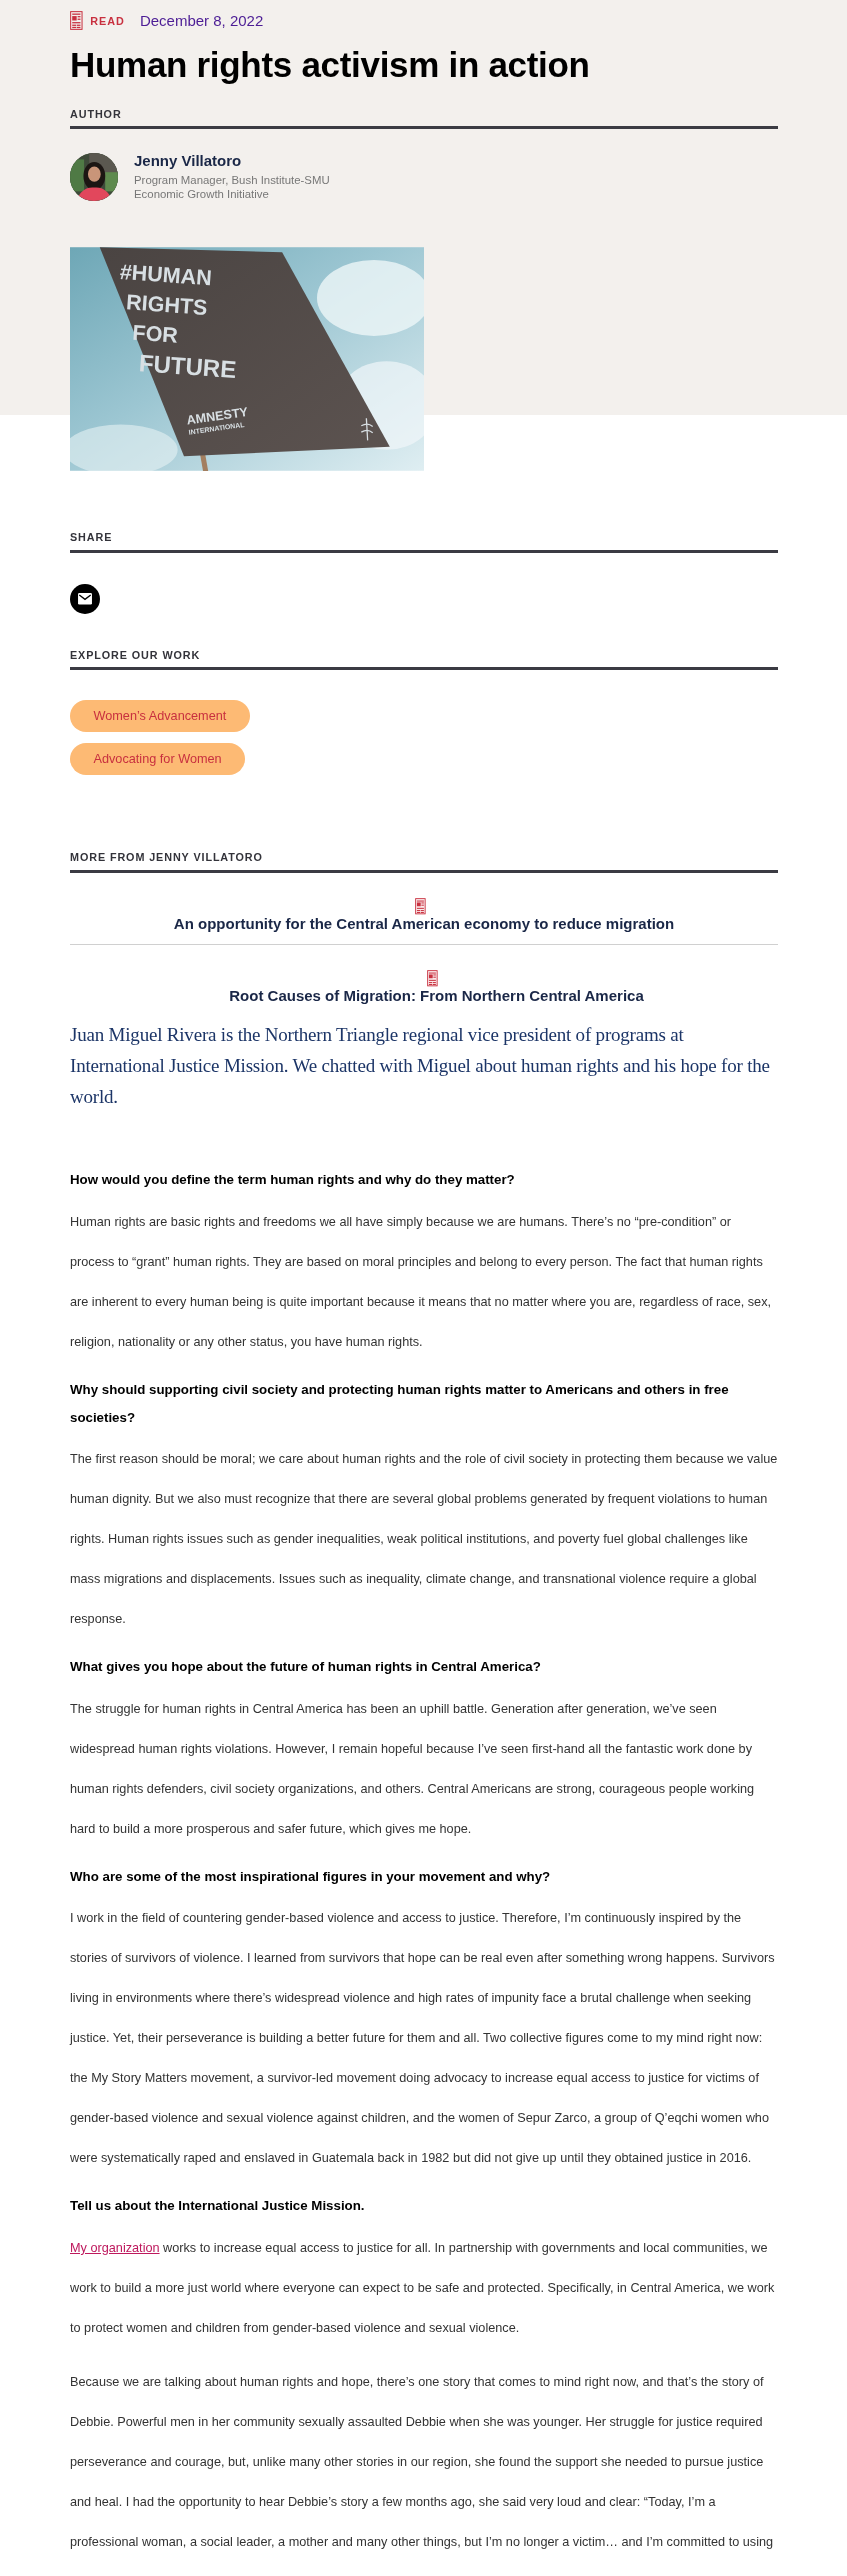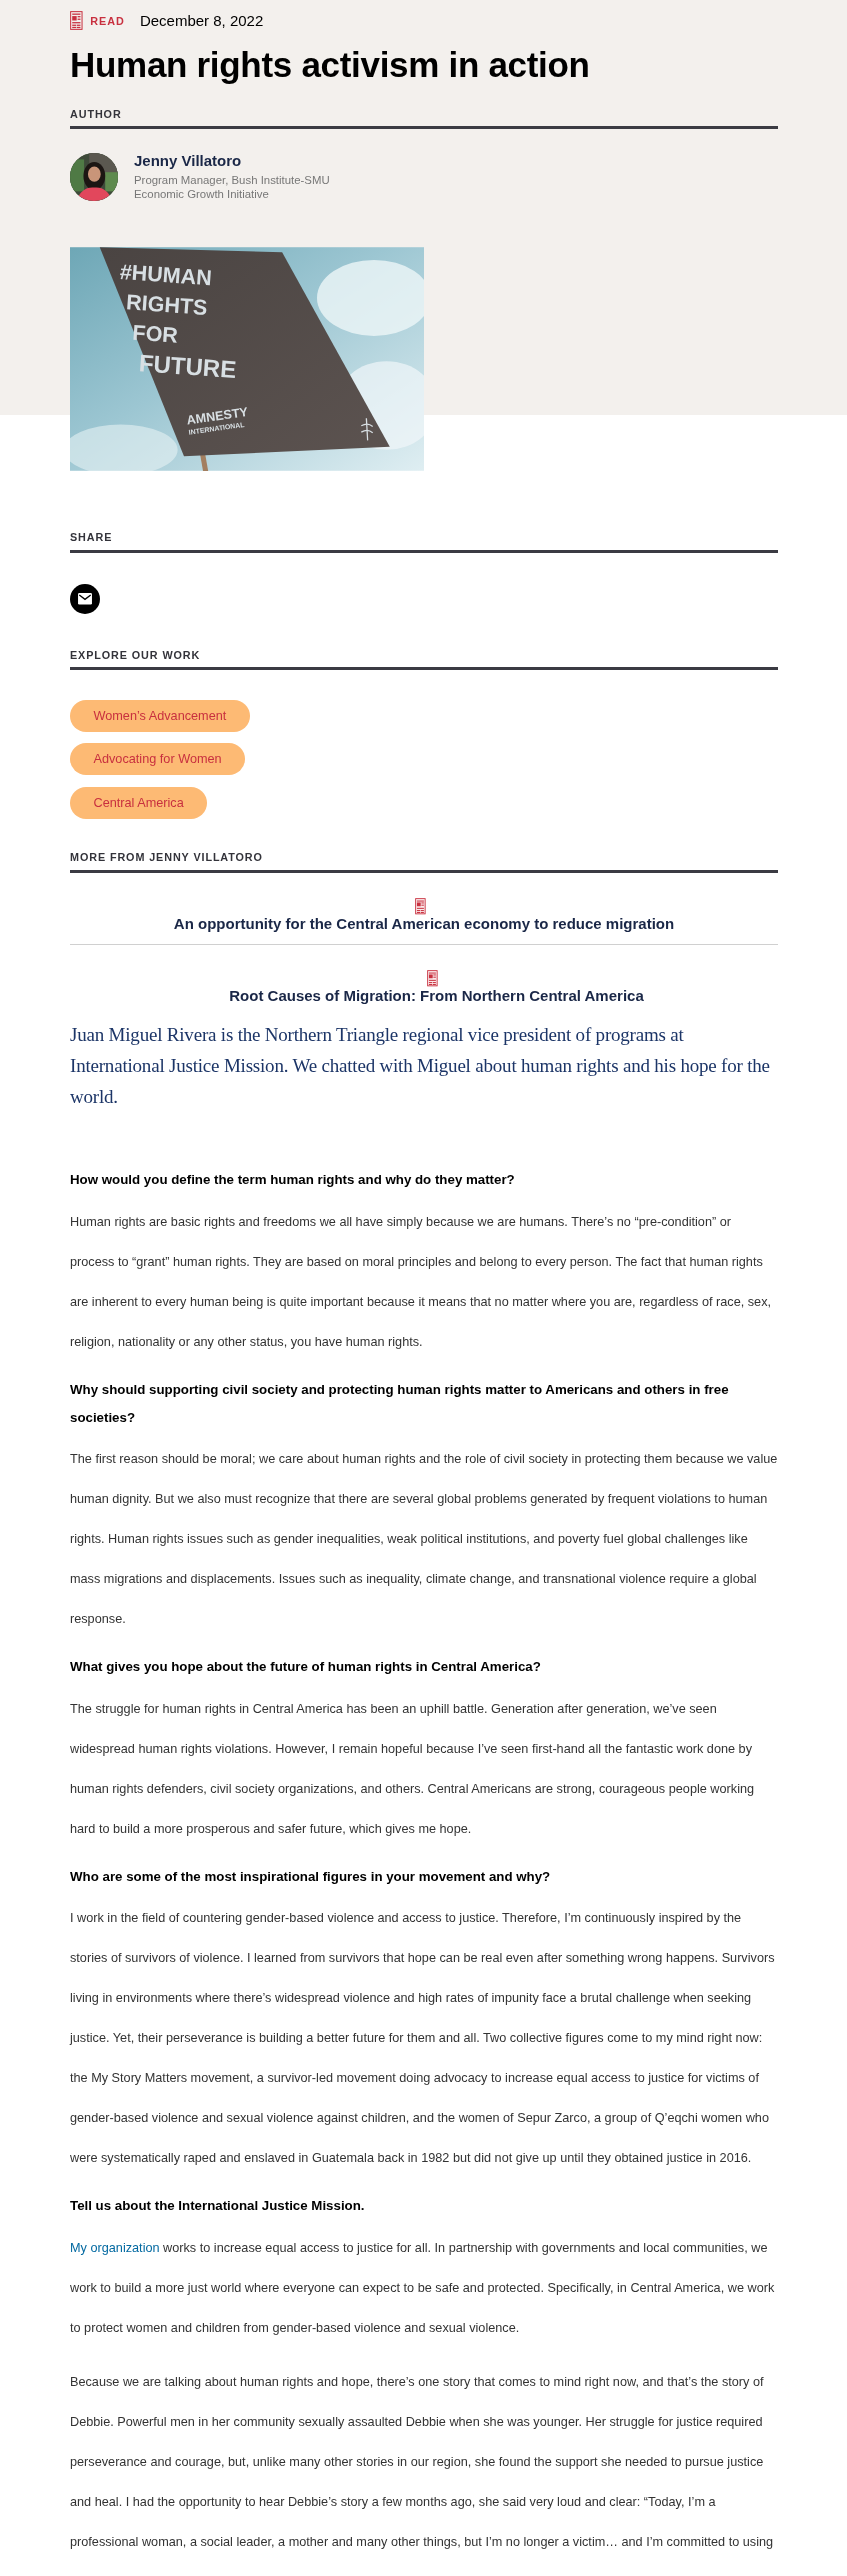--- a/index.html
+++ b/index.html
@@ -4,21 +4,21 @@
 <style>
   * { box-sizing: border-box; margin: 0; padding: 0; }
   html, body { width: 847px; background: #ffffff; }
   body { font-family: "Liberation Sans", "DejaVu Sans", sans-serif; color: #333; position: relative; height: 2576px; overflow: hidden; }
   .hero-bg { position: absolute; left: 0; top: 0; width: 847px; height: 415px; background: #f3f0ed; }
   .col { position: absolute; left: 70px; width: 708px; }
 
   .meta-row { top: 11.4px; height: 19px; display: flex; align-items: center; }
   .read-icon { width: 12.7px; height: 19px; display: inline-block; margin-right: 7.6px; }
   .read-label { color: #c8303f; font-weight: bold; font-size: 10.8px; letter-spacing: 1px; margin-right: 15px; }
-  .date { color: #000000; font-size: 15px; text-align: center; }
+  .date { color: #4c1d95; font-size: 15px; text-align: center; }
 
   .title { top: 43px; font-size: 35px; font-weight: bold; color: #000; letter-spacing: -0.3px; line-height: 44px; }
 
   .section-label { font-size: 10.8px; font-weight: bold; color: #33333a; letter-spacing: 0.9px; }
   .rule { height: 2.5px; background: #3b3b43; }
   .thin-rule { height: 1.3px; background: #d0d0d0; }
 
   .author-label { top: 108px; }
   .author-rule { top: 126px; }
 
@@ -46,21 +46,21 @@
   .more-item .ico { width: 10.8px; height: 16.5px; margin-right: 7.6px; flex: none; }
   .more-1 { top: 898px; }
   .more-sep { top: 944px; }
   .more-2 { top: 970px; padding-left: 25px; }
 
   .intro { top: 1019px; font-family: "Liberation Serif", "DejaVu Serif", serif; font-size: 19px; line-height: 31px; color: #1c3567; width: 708px; letter-spacing: -0.2px; }
 
   .article { top: 1166px; }
   .article h3 { font-size: 13.3px; font-weight: bold; color: #000; line-height: 28px; margin-bottom: 7.6px; }
   .article p { font-size: 12.7px; color: #333; line-height: 40px; margin-bottom: 14px; }
-  .article a { color: #0369a1; }
+  .article a { color: #be185d; text-decoration: underline; }
 </style>
 </head>
 <body>
 
 <div class="hero-bg"></div>
 
 <div class="col meta-row">
   <svg class="read-icon" viewBox="0 0 20 30">
     <rect x="1" y="1" width="18" height="28" fill="none" stroke="#c8303f" stroke-width="1.6"></rect>
     <rect x="3.5" y="4" width="13" height="2" fill="#c8303f"></rect>
@@ -144,21 +144,20 @@
     <rect x="0" y="0" width="22" height="18" rx="2" fill="#fff"></rect>
     <path d="M2 3 L11 10 L20 3" stroke="#000" stroke-width="2" fill="none"></path>
   </svg>
 </div>
 
 <div class="col section-label explore-label">EXPLORE OUR WORK</div>
 <div class="col rule explore-rule"></div>
 <div class="col tags">
   <div class="tag-wrap"><span class="tag">Women’s Advancement</span></div>
   <div class="tag-wrap"><span class="tag">Advocating for Women</span></div>
-  <div class="tag-wrap"><span class="tag">Central America</span></div>
 </div>
 
 <div class="col section-label more-label">MORE FROM JENNY VILLATORO</div>
 <div class="col rule more-rule"></div>
 
 <div class="col more-item more-1">
   <svg class="ico" viewBox="0 0 17 26">
     <rect x="1" y="1" width="15" height="24" fill="#fbe9ea" stroke="#c8303f" stroke-width="1.4"></rect>
     <rect x="3" y="4" width="11" height="1.6" fill="#c8303f"></rect>
     <rect x="3" y="7" width="6" height="6" fill="#c8303f"></rect>

